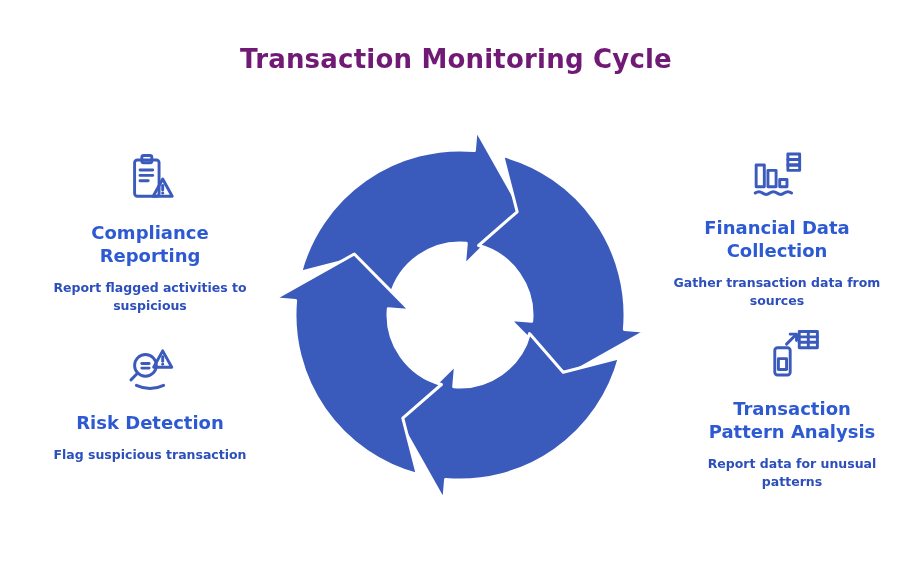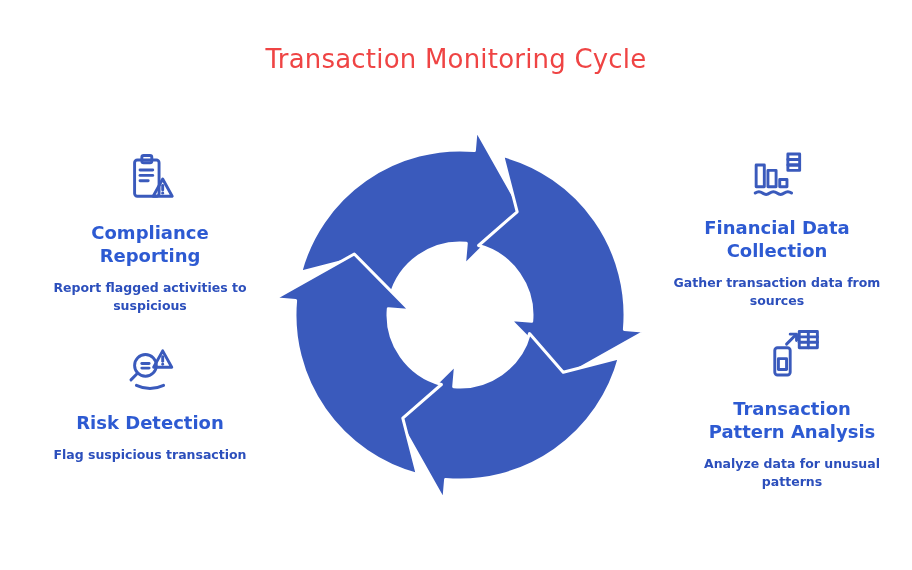--- a/index.html
+++ b/index.html
@@ -3,22 +3,22 @@
 <meta charset="utf-8">
 <style>
   html,body{margin:0;padding:0;}
   body{
     width:912px;height:570px;position:relative;overflow:hidden;
     background:#ffffff;
     font-family:"DejaVu Sans","Liberation Sans",sans-serif;
   }
   .diagram-title{
     position:absolute;top:44px;left:0;width:912px;
-    text-align:center;font-size:26px;font-weight:normal;
-    color:#ef4444;letter-spacing:0.2px;
+    text-align:center;font-size:26px;font-weight:bold;
+    color:#701a75;letter-spacing:0.2px;
   }
   .cycle-wrap{
     position:absolute;left:260px;top:115px;width:400px;height:400px;
   }
   .stage{position:absolute;text-align:center;}
   .stage-left-top{left:30px;top:150px;width:240px;}
   .stage-left-bottom{left:30px;top:340px;width:240px;}
   .stage-right-top{left:653px;top:145px;width:248px;}
   .stage-right-bottom{left:668px;top:326px;width:248px;}
   .stage-icon{width:58px;height:58px;margin:0 auto;display:block;}
@@ -114,14 +114,14 @@
     <rect x="13" y="24" width="17" height="30" rx="3"></rect>
     <rect x="17" y="36" width="9" height="12"></rect>
     <line x1="26" y1="20" x2="36" y2="10"></line>
     <path d="M30 9 L37 9 L37 16"></path>
     <rect x="40" y="6" width="20" height="18"></rect>
     <line x1="50" y1="6" x2="50" y2="24"></line>
     <line x1="40" y1="12" x2="60" y2="12"></line>
     <line x1="40" y1="18" x2="60" y2="18"></line>
   </svg>
   <div class="stage-title">Transaction Pattern Analysis</div>
-  <div class="stage-desc">Analyze data for unusual patterns</div>
+  <div class="stage-desc">Report data for unusual patterns</div>
 </div>
 
 </body></html>

